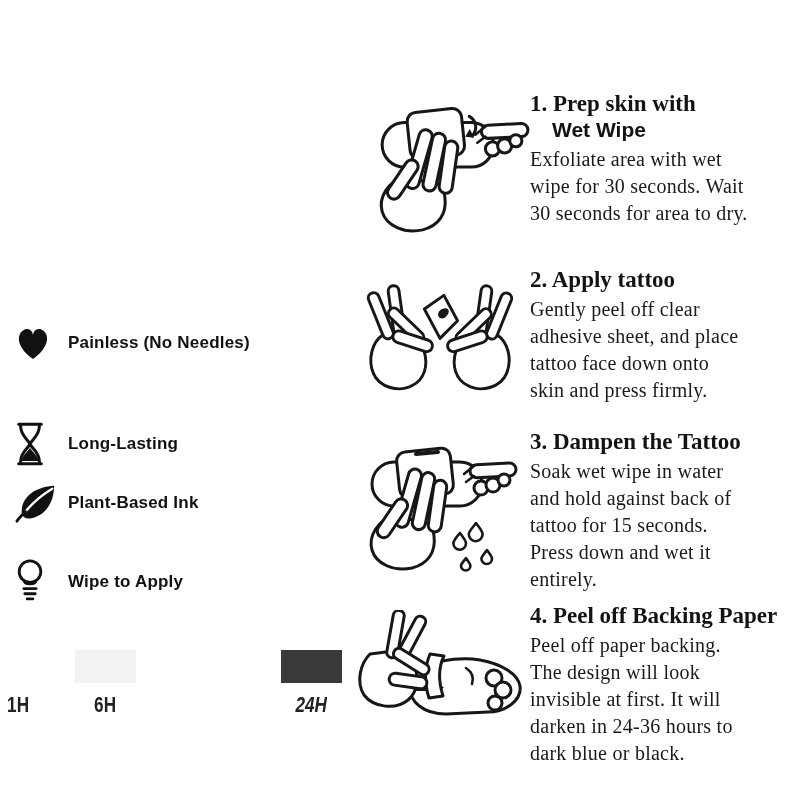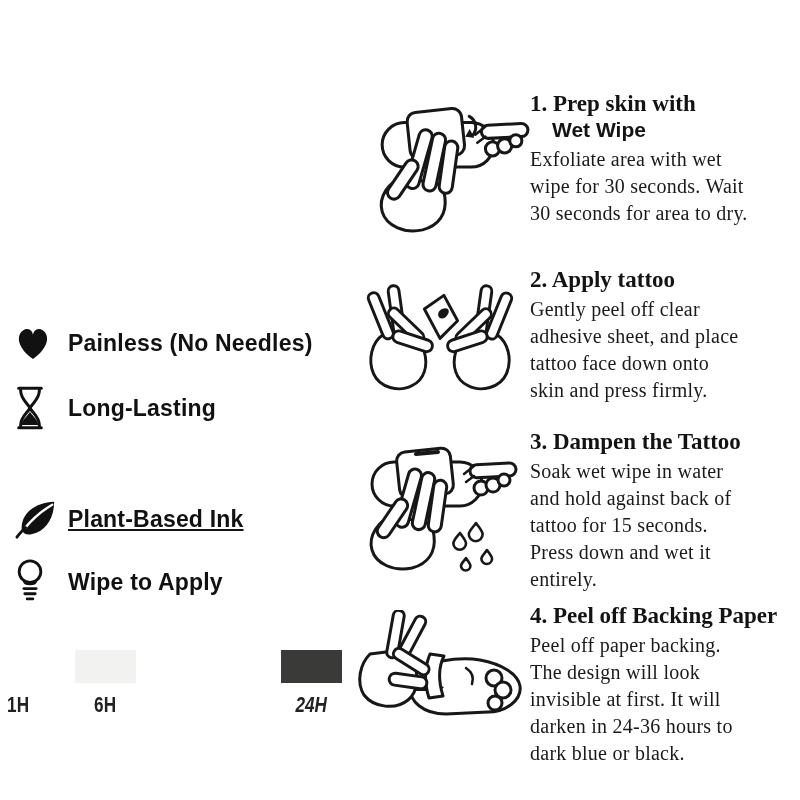--- a/index.html
+++ b/index.html
@@ -2,23 +2,23 @@
 <html><head>
 <meta charset="utf-8">
 <style>
   html,body{margin:0;padding:0;background:#fff;}
   .canvas{position:relative;width:800px;height:800px;background:#ffffff;overflow:hidden;
           font-family:"Liberation Serif", serif;color:#151515;}
 
   
   .feature{position:absolute;left:14px;display:flex;align-items:center;height:48px;}
   .ficon{width:54px;display:flex;justify-content:flex-start;align-items:center;}
-  .flabel{font-family:"Liberation Sans", sans-serif;font-weight:700;font-size:23px;
+  .flabel{font-family:"Liberation Sans", sans-serif;font-weight:700;font-size:17px;
           color:#111;white-space:nowrap;letter-spacing:0.2px;}
-  .f1{top:319px;} .f2{top:384px;} .f3{top:495px;text-decoration:underline;} .f4{top:558px;}
+  .f1{top:319px;} .f2{top:420px;} .f3{top:479px;} .f4{top:558px;}
 
   
   .stage{position:absolute;width:72px;text-align:center;top:650px;}
   .swatch{width:61px;height:33px;margin:0 auto;}
   .stage-label{margin-top:9px;font-family:"Liberation Sans", sans-serif;font-weight:700;
                font-size:22px;color:#222;}
   .stage-label span{display:inline-block;transform:scaleX(0.78);transform-origin:center;}
   .s1{left:-18px;} .s2{left:69px;} .s3{left:176px;} .s4{left:275px;font-style:italic;}
 
   

